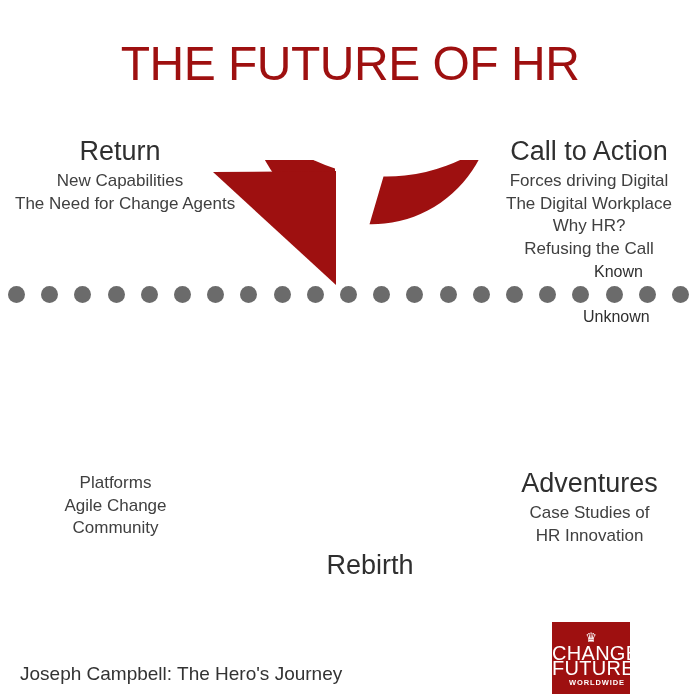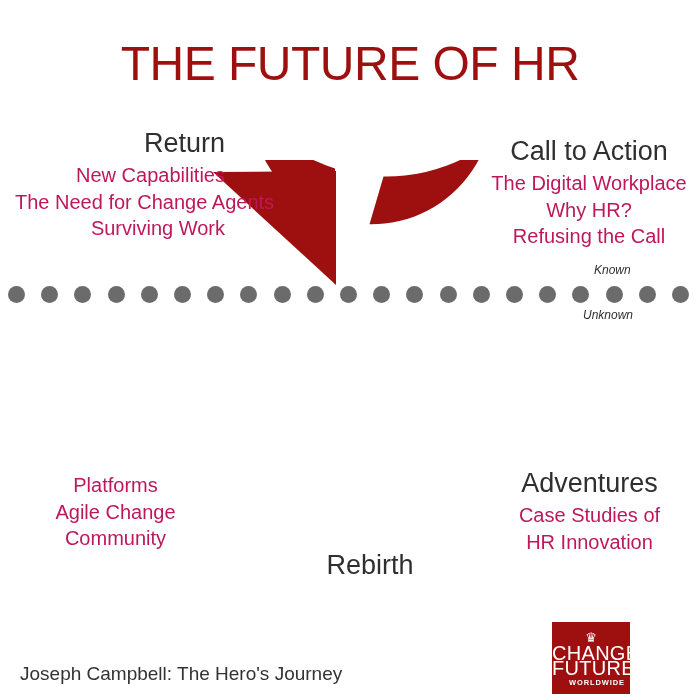--- a/index.html
+++ b/index.html
@@ -33,43 +33,42 @@
     text-align: center;
   }
   .block .head {
     font-size: 27px;
     font-weight: normal;
     color: #2f2f2f;
     line-height: 1.12;
     white-space: nowrap;
   }
   .block .line {
-    font-size: 20px;
-    color: #be185d;
+    font-size: 17px;
+    color: #404040;
     line-height: 1.33;
     white-space: nowrap;
   }
   .block .lines {
     margin-top: 4px;
   }
 
   
-  #sec-return      { left: 15px;  top: 128px; width: 210px; text-align: right; }
+  #sec-return      { left: 15px;  top: 136px; width: 210px; }
   #sec-calltoaction{ left: 483px; top: 136px; width: 212px; }
   #sec-transform   { left: 8px;   top: 468px; width: 215px; }
   #sec-adventures  { left: 487px; top: 468px; width: 205px; }
   #sec-rebirth     { left: 250px; top: 550px; width: 240px; }
 
   
   .axis-label {
     position: absolute;
-    font-size: 12px;
+    font-size: 16px;
     color: #2f2f2f;
     white-space: nowrap;
-    font-style: italic;
   }
   #label-known   { left: 594px; top: 263px; }
   #label-unknown { left: 583px; top: 308px; }
 
   
   #dotline {
     position: absolute;
     left: 0;
     top: 286px;
     width: 700px;
@@ -181,27 +180,27 @@
     </div>
 
   <div class="axis-label" id="label-known">Known</div>
   <div class="axis-label" id="label-unknown">Unknown</div>
 
   <div class="block" id="sec-return">
     <div class="head">Return</div>
     <div class="lines">
       <div class="line">New Capabilities</div>
       <div class="line">The Need for Change Agents</div>
-      <div class="line">Surviving Work</div>
     </div>
   </div>
 
   <div class="block" id="sec-calltoaction">
     <div class="head">Call to Action</div>
     <div class="lines">
+      <div class="line">Forces driving Digital</div>
       <div class="line">The Digital Workplace</div>
       <div class="line">Why HR?</div>
       <div class="line">Refusing the Call</div>
     </div>
   </div>
 
   <div class="block" id="sec-transform">
     <div class="lines">
       <div class="line">Platforms</div>
       <div class="line">Agile Change</div>

